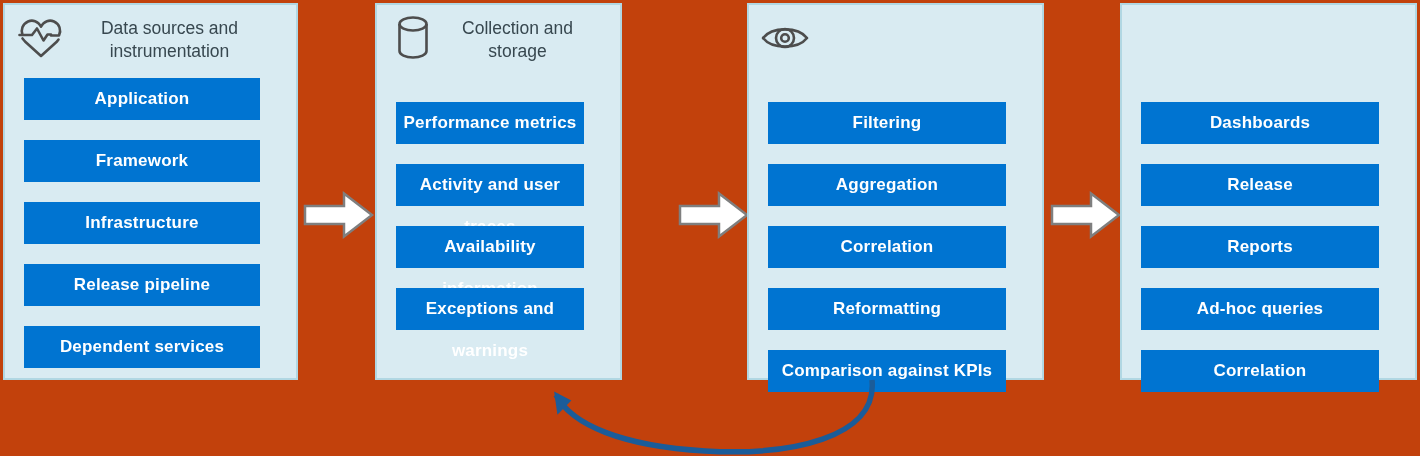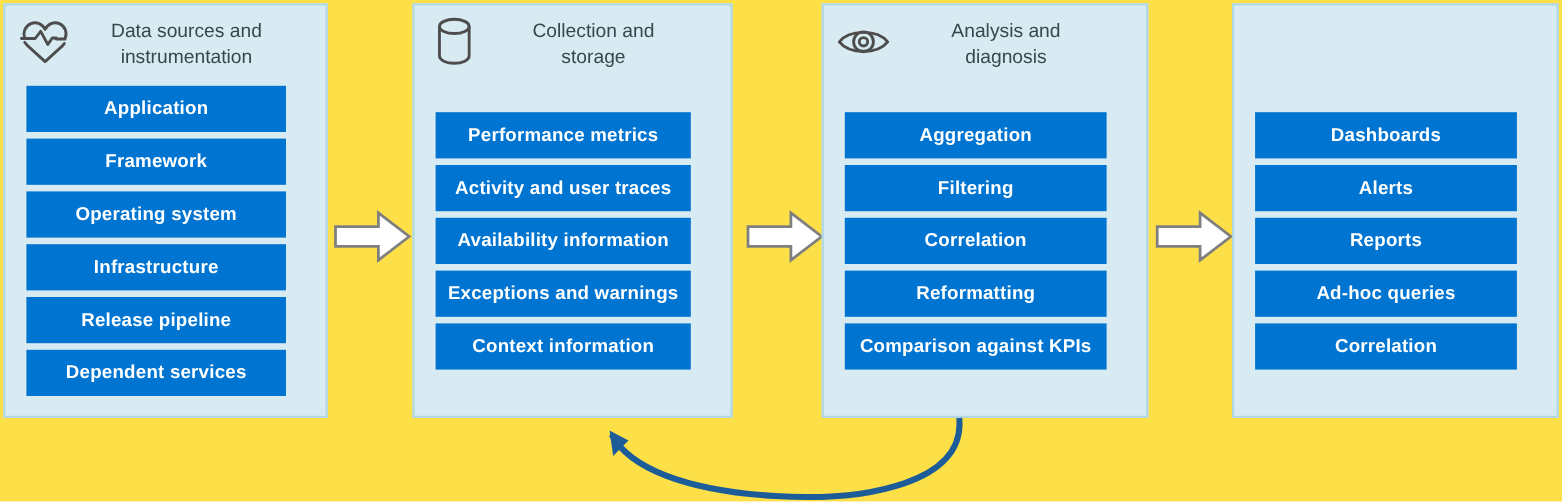--- a/index.html
+++ b/index.html
@@ -1,21 +1,21 @@
 <!DOCTYPE html>
 <html style="--item-fill: #0074d1; --item-text: #ffffff; --panel-fill: #d9ebf2; --panel-border: #b1d7e3; --title-text: #37474f; --icon-stroke: #4d4d4d; --flow-arrow-fill: #ffffff; --flow-arrow-stroke: #7f7f7f; --feedback-arrow: #1b5c99;"><head>
 <meta charset="utf-8">
 <style>
   html, body { margin: 0; padding: 0; background: #ffffff; }
   body { font-family: "Liberation Sans", sans-serif; }
   .canvas {
     position: relative;
     width: 1420px;
     height: 456px;
-    background: #fde047;
+    background: #c2410c;
     overflow: hidden;
   }
   .panel {
     position: absolute;
     top: 3px;
     height: 377px;
     width: 295px;
     background: var(--panel-fill, #d9ebf2);
     border: 2px solid var(--panel-border, #b1d7e3);
     box-sizing: border-box;
@@ -46,21 +46,21 @@
     text-align: center;
     color: var(--title-text, #37474f);
     white-space: pre-line;
   }
   .items {
     position: absolute;
     left: 19px;
     right: 36px;
     display: flex;
     flex-direction: column;
-    gap: 6px;
+    gap: 20px;
   }
   .items.six { top: 73px; }
   .items.five { top: 97px; }
   .node {
     height: 42px;
     background: var(--item-fill, #0074d1);
     color: var(--item-text, #ffffff);
     font-size: 17px;
     font-weight: 600;
     line-height: 42px;
@@ -107,84 +107,80 @@
           <path d="M4.5 21.5 L 7 24.5 L 23 39 L 39 24.5 L 40.5 22.5"></path>
           <path d="M5.5 18 L 14 18 L 19 11.5 L 25.5 23.5 L 29.5 17.5 L 33 17.5"></path>
         </svg>
       </span>
       <h2 class="panel-title">Data sources and
 instrumentation</h2>
     </div>
     <div class="items six">
       <div class="node">Application</div>
       <div class="node">Framework</div>
-      <div class="node">Operating system</div>
       <div class="node">Infrastructure</div>
       <div class="node">Release pipeline</div>
       <div class="node">Dependent services</div>
     </div>
   </section>
 
   <svg class="flow-arrow" style="left:303px;" viewBox="0 0 72 48">
     <polygon class="flow-arrow-shape" points="2,15 41,15 41,2.5 69,24 41,45.5 41,33 2,33"></polygon>
   </svg>
 
-  <section class="panel" style="left:375px; width:291px;">
+  <section class="panel" style="left:375px; width:247px;">
     <div class="panel-header">
       <span class="hdr-icon">
         <svg width="36" height="46" viewBox="0 0 36 46" fill="none" stroke-width="2.6">
           <ellipse cx="18" cy="9" rx="13.5" ry="6.5"></ellipse>
           <path d="M4.5 9 L4.5 36 C 4.5 39.7, 10.5 42.5, 18 42.5 C 25.5 42.5, 31.5 39.7, 31.5 36 L31.5 9"></path>
         </svg>
       </span>
       <h2 class="panel-title">Collection and
 storage</h2>
     </div>
     <div class="items five">
       <div class="node">Performance metrics</div>
       <div class="node">Activity and user traces</div>
       <div class="node">Availability information</div>
       <div class="node">Exceptions and warnings</div>
-      <div class="node">Context information</div>
     </div>
   </section>
 
   <svg class="flow-arrow" style="left:678px;" viewBox="0 0 72 48">
     <polygon class="flow-arrow-shape" points="2,15 41,15 41,2.5 69,24 41,45.5 41,33 2,33"></polygon>
   </svg>
 
   <section class="panel" style="left:747px; width:297px;">
     <div class="panel-header">
       <span class="hdr-icon">
         <svg width="48" height="32" viewBox="0 0 48 32" fill="none" stroke-width="2.6" stroke-linejoin="round">
           <path d="M2 16 C 11 4.5, 37 4.5, 46 16 C 37 27.5, 11 27.5, 2 16 Z"></path>
           <circle cx="24" cy="16" r="9"></circle>
           <circle cx="24" cy="16" r="3.8"></circle>
         </svg>
       </span>
-      <h2 class="panel-title">Analysis and
-diagnosis</h2>
     </div>
     <div class="items five">
+      <div class="node">Filtering</div>
       <div class="node">Aggregation</div>
-      <div class="node">Filtering</div>
       <div class="node">Correlation</div>
       <div class="node">Reformatting</div>
       <div class="node">Comparison against KPIs</div>
     </div>
   </section>
 
   <svg class="flow-arrow" style="left:1050px;" viewBox="0 0 72 48">
     <polygon class="flow-arrow-shape" points="2,15 41,15 41,2.5 69,24 41,45.5 41,33 2,33"></polygon>
   </svg>
 
   <section class="panel" style="left:1120px; width:297px;">
     <div class="items five">
       <div class="node">Dashboards</div>
-      <div class="node">Alerts</div>
+      <div class="node">Release</div>
       <div class="node">Reports</div>
       <div class="node">Ad-hoc queries</div>
       <div class="node">Correlation</div>
     </div>
   </section>
 
   <svg class="feedback-layer" viewBox="0 0 1420 456">
     <defs>
       <marker id="fb-head" markerWidth="26" markerHeight="26" refX="20" refY="13" orient="auto" markerUnits="userSpaceOnUse">
         <path class="feedback-head" d="M2 5 L24 13 L8 24 Z"></path>

